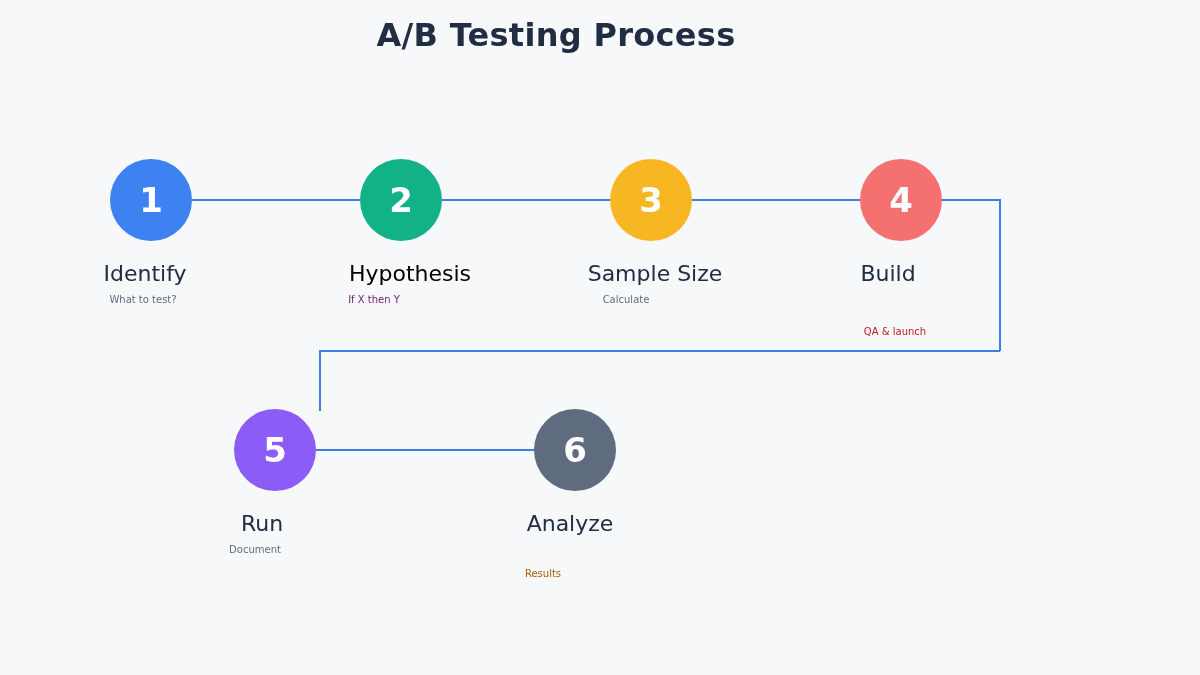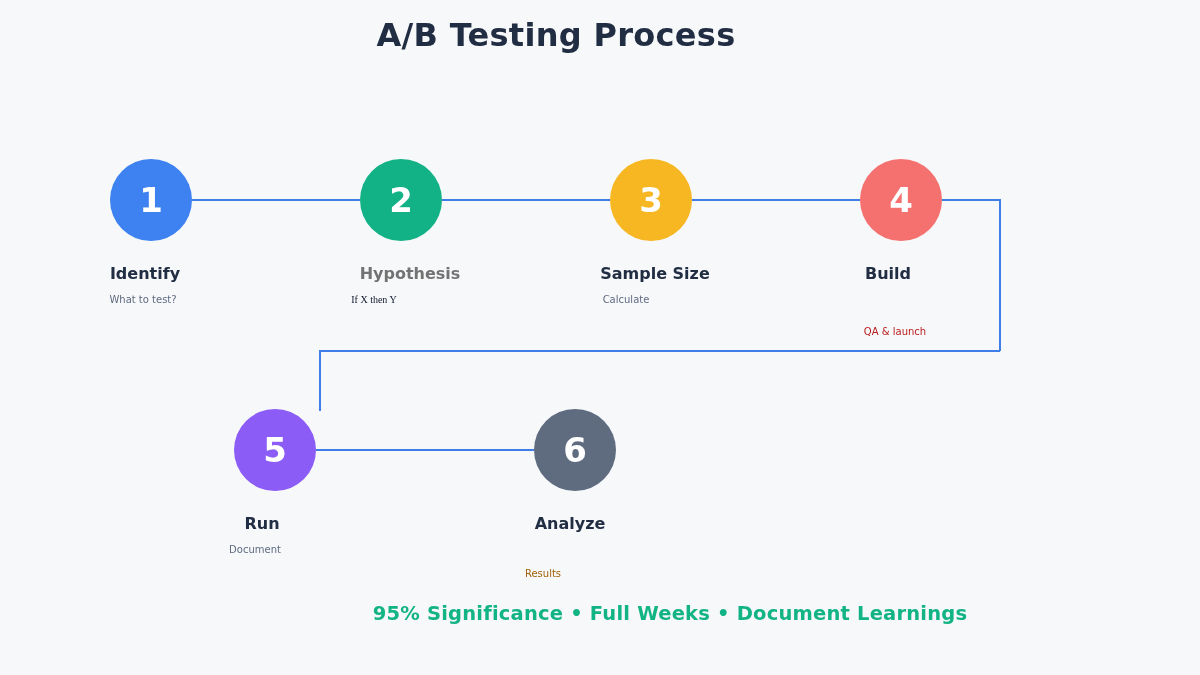--- a/index.html
+++ b/index.html
@@ -43,22 +43,22 @@
   }
   .num {
     color: #ffffff;
     font-size: 34px;
     font-weight: bold;
     line-height: 1;
   }
   .label {
     position: absolute;
     transform: translateX(-50%);
-    font-size: 16px;
-    font-weight: bold;
+    font-size: 22px;
+    font-weight: normal;
     line-height: 18px;
     white-space: nowrap;
   }
   .sublabel {
     position: absolute;
     transform: translateX(-50%);
     font-size: 10px;
     line-height: 17px;
     white-space: nowrap;
   }
@@ -94,22 +94,22 @@
       <span class="num">1</span>
     </div>
     <div class="label" style="left: 145px; top: 265px; color: rgb(33, 45, 66);">Identify</div>
     <div class="sublabel" style="left: 143px; top: 291px; color: rgb(95, 107, 128);">What to test?</div>
   </div>
 
   <div>
     <div class="circle" style="left: 360px; top: 159px; background-color: rgb(19, 178, 134);">
       <span class="num">2</span>
     </div>
-    <div class="label" style="left: 410px; top: 265px; color: #737373;">Hypothesis</div>
-    <div class="sublabel" style="left: 374px; top: 291px; color: #0f172a; font-family: Liberation Serif, serif;">If X then Y</div>
+    <div class="label" style="left: 410px; top: 265px; color: #000000;">Hypothesis</div>
+    <div class="sublabel" style="left: 374px; top: 291px; color: #701a75;">If X then Y</div>
   </div>
 
   <div>
     <div class="circle" style="left: 610px; top: 159px; background-color: rgb(246, 183, 34);">
       <span class="num">3</span>
     </div>
     <div class="label" style="left: 655px; top: 265px; color: rgb(33, 45, 66);">Sample Size</div>
     <div class="sublabel" style="left: 626px; top: 291px; color: rgb(95, 107, 128);">Calculate</div>
   </div>
 
@@ -130,15 +130,14 @@
   </div>
 
   <div>
     <div class="circle" style="left: 534px; top: 409px; background-color: rgb(95, 108, 128);">
       <span class="num">6</span>
     </div>
     <div class="label" style="left: 570px; top: 515px; color: rgb(33, 45, 66);">Analyze</div>
     <div class="sublabel" style="left: 543px; top: 541px; color: #a16207; margin-top: 24px;">Results</div>
   </div>
 
-  <div class="footer-note" style="color: rgb(18, 179, 132);">95% Significance • Full Weeks • Document Learnings</div>
 
 </div>
 
 </body></html>

